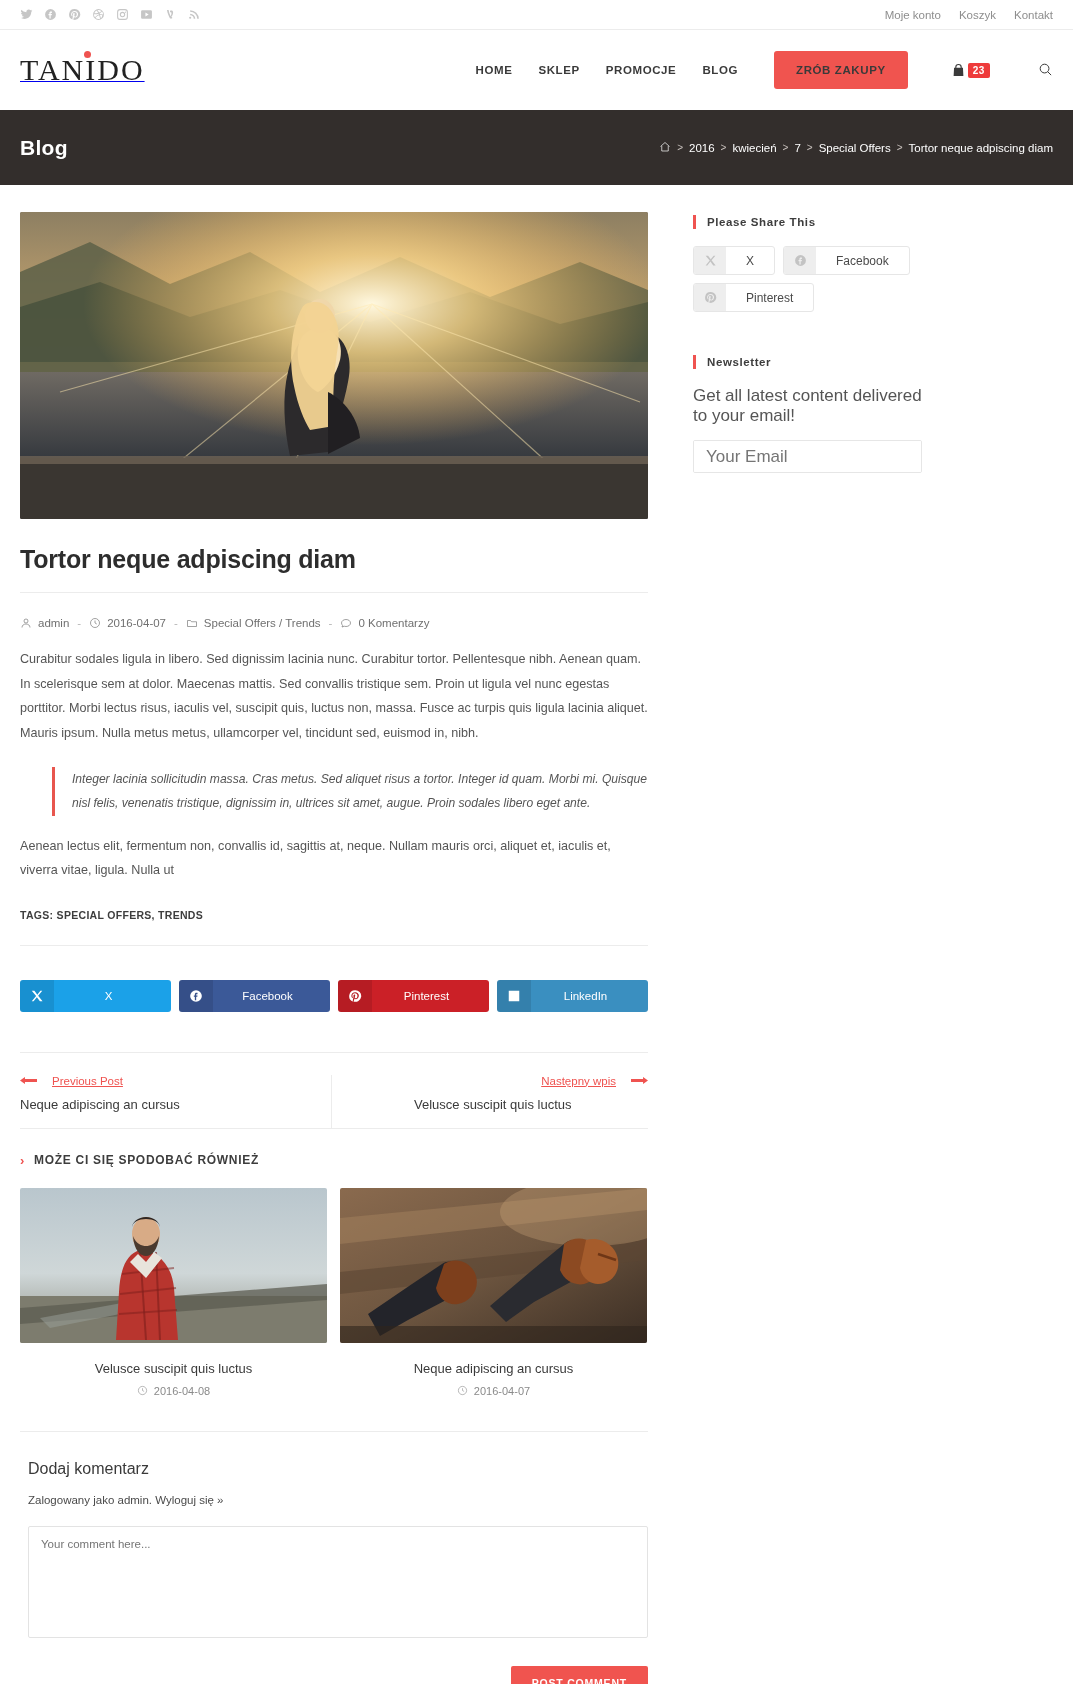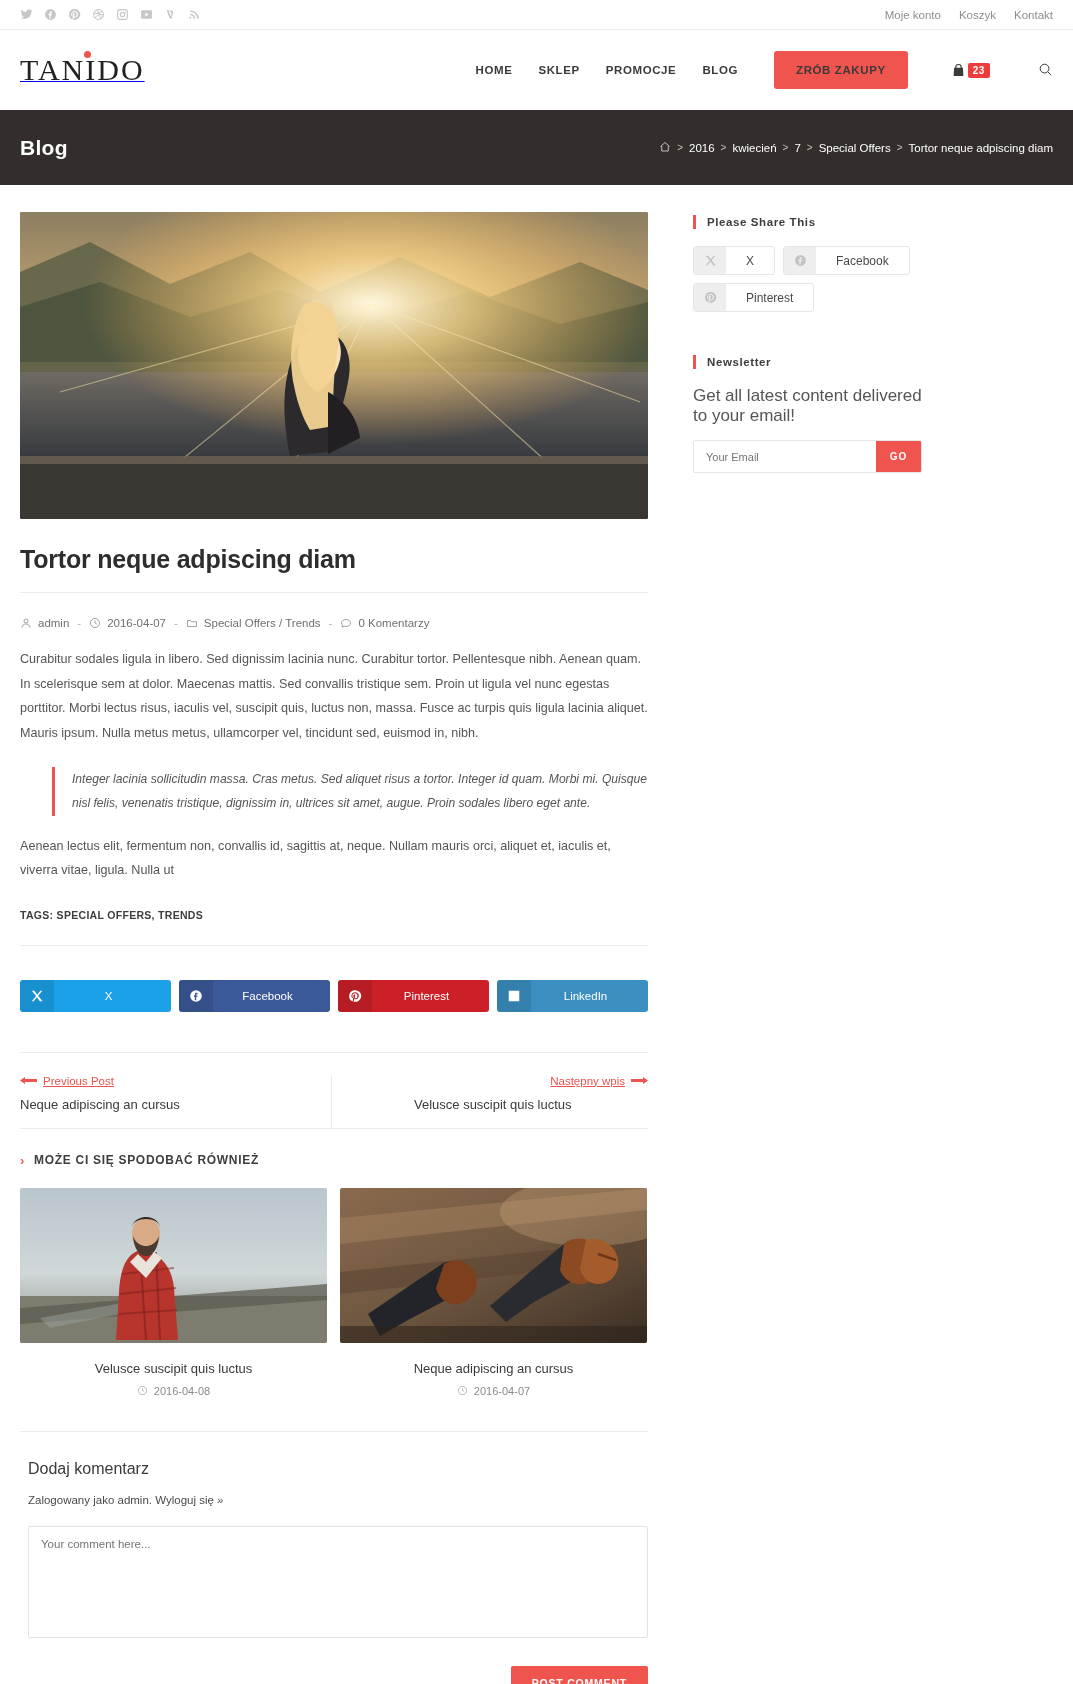--- a/index.html
+++ b/index.html
@@ -160,21 +160,21 @@
   .share-btn .lab { flex:1; text-align:center; padding-right:8px; }
 
   
   .postnav {
     display:flex; margin-top:40px; border-top:1px solid #ececec; padding-top:22px;
   }
   .pn-col { flex:1; padding:0 0 16px 0; }
   .pn-col.right { text-align:center; border-left:1px solid #ececec; padding-left:6px; }
   .pn-label {
     color:#ef5350; font-size:11.5px;
-    display:flex; align-items:center; gap:6px;
+    display:flex; align-items:center; gap:15px;
   }
   .pn-col.right .pn-label { justify-content:flex-end; }
   .pn-label svg { width:17px; height:11px; fill:#ef5350; }
   .pn-title { font-size:13px; color:#3a3a3a; margin-top:10px; }
 
   
   .rel-head {
     border-top:1px solid #ececec;
     padding-top:24px;
     display:flex; align-items:center; gap:9px;
@@ -237,21 +237,21 @@
   .ss-btn .lab { padding:0 20px; font-size:12px; color:#4a4a4a; }
   .wid-head.nl { margin-top:43px; }
   .nl-desc { font-size:17px; color:#555; margin-top:17px; }
   .nl-form {
     display:flex; margin-top:14px;
     border:1px solid #e6e6e6; border-radius:2px; height:33px;
     background:#fff; width:229px; overflow:hidden;
   }
   .nl-input {
     flex:1; border:none; outline:none; padding:0 12px;
-    font-size:11px; color:#555;
+    font-size:17px; color:#555;
     font-family:"Liberation Sans", sans-serif;
   }
   .nl-go {
     background:#f0544f; color:#fff; border:none;
     font-size:10px; font-weight:bold; letter-spacing:0.8px;
     padding:0 14px; cursor:pointer;
     font-family:"Liberation Sans", sans-serif;
   }
 </style>
 </head>

